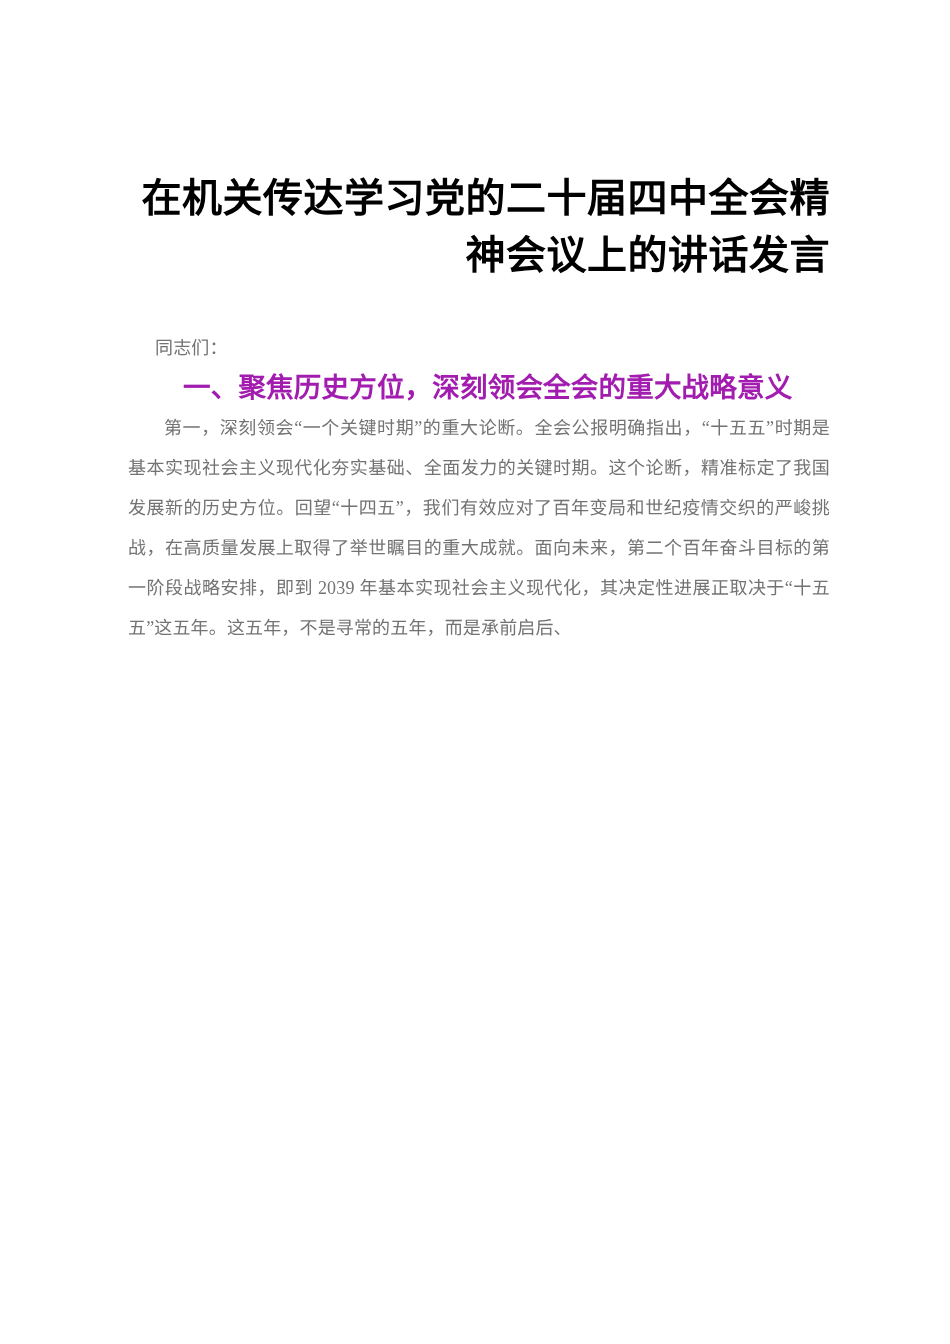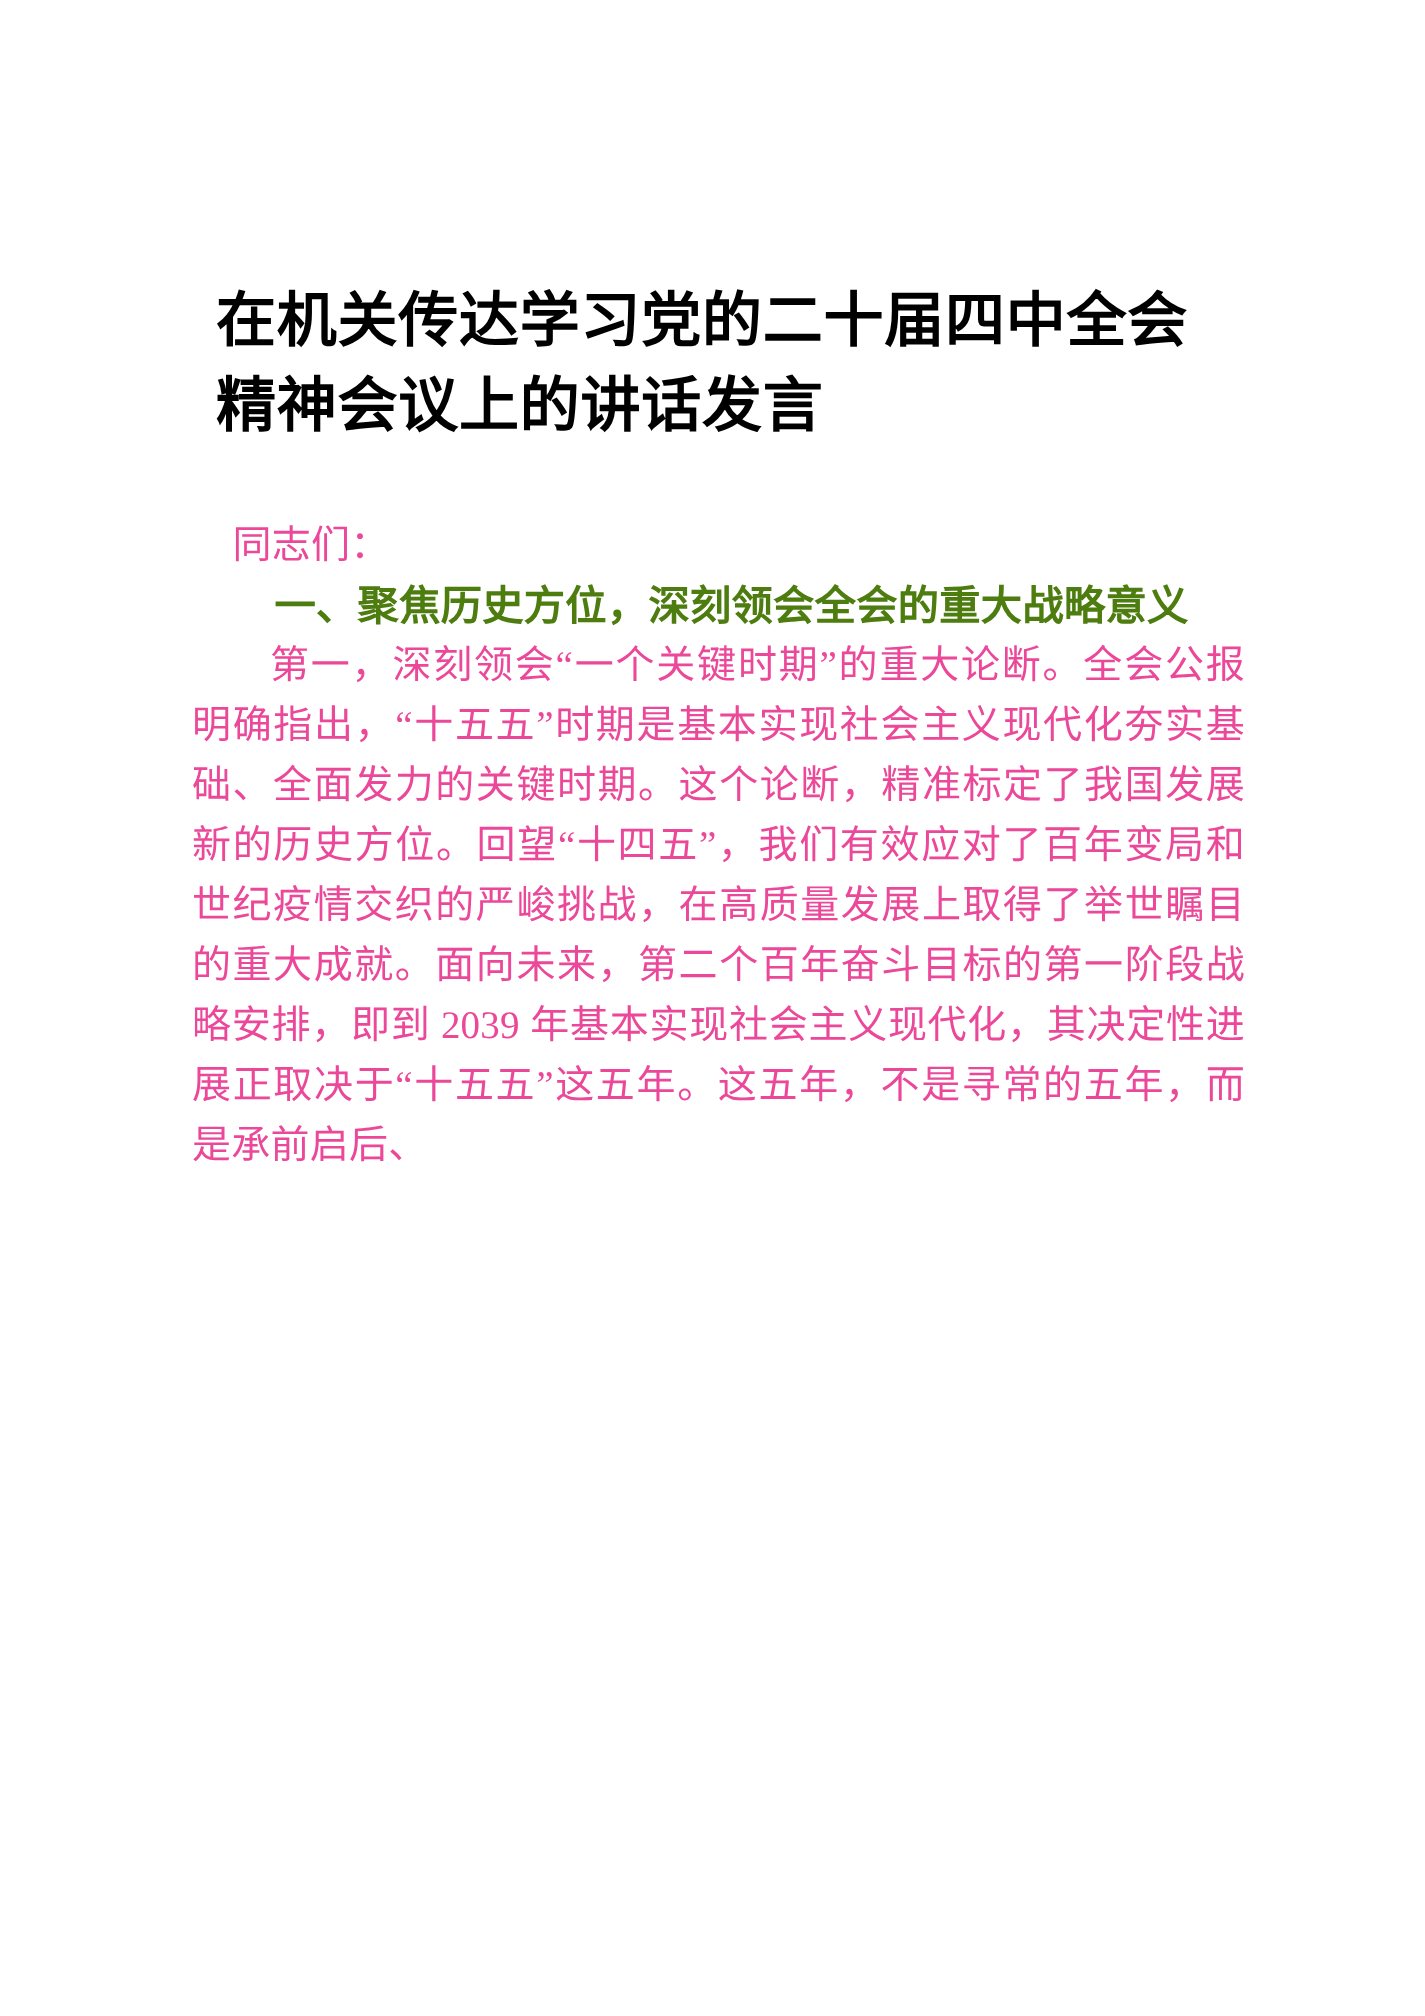--- a/index.html
+++ b/index.html
@@ -24,65 +24,65 @@
 
   .content {
     position: absolute;
     left: 128px;
     top: 0;
     width: 702px;
   }
 
   
   .doc-title {
-    margin: 16px;
+    margin: 0;
     padding-top: 170px;
     font-family: "Liberation Sans", "DejaVu Sans", sans-serif;
     font-weight: bold;
     font-size: 40px;
     line-height: 57px;
-    text-align: left;
+    text-align: right;
     letter-spacing: 0.5px;
     color: #000000;
     white-space: normal;
   }
 
   
   .body-block {
     margin-top: 44px;
   }
 
   p.para {
     margin: 0;
     font-family: "Liberation Serif", "DejaVu Serif", serif;
-    font-size: 26px;
+    font-size: 18px;
     line-height: 40px;
     text-align: justify;
     text-justify: inter-ideograph;
     text-indent: 2em;
     letter-spacing: 0.15px;
-    color: #ec4899;
+    color: #737373;
     font-weight: 300;
   }
 
   p.salutation {
     text-indent: 0;
     margin-left: 27px;
   }
 
   h2.section-heading {
     margin: 0;
     font-family: "Liberation Sans", "DejaVu Sans", sans-serif;
     font-weight: bold;
     font-size: 27.5px;
     line-height: 40px;
     text-indent: 2em;
     text-align: left;
     letter-spacing: 0.2px;
-    color: #4d7c0f;
+    color: #a21caf;
   }
 </style>
 </head>
 <body>
 
 <div class="page" style="width: 950px; height: 1344px; background: rgb(255, 255, 255); color: rgb(0, 0, 0);">
   <div class="content">
 
     <h1 class="doc-title">在机关传达学习党的二十届四中全会精神会议上的讲话发言</h1>
 

